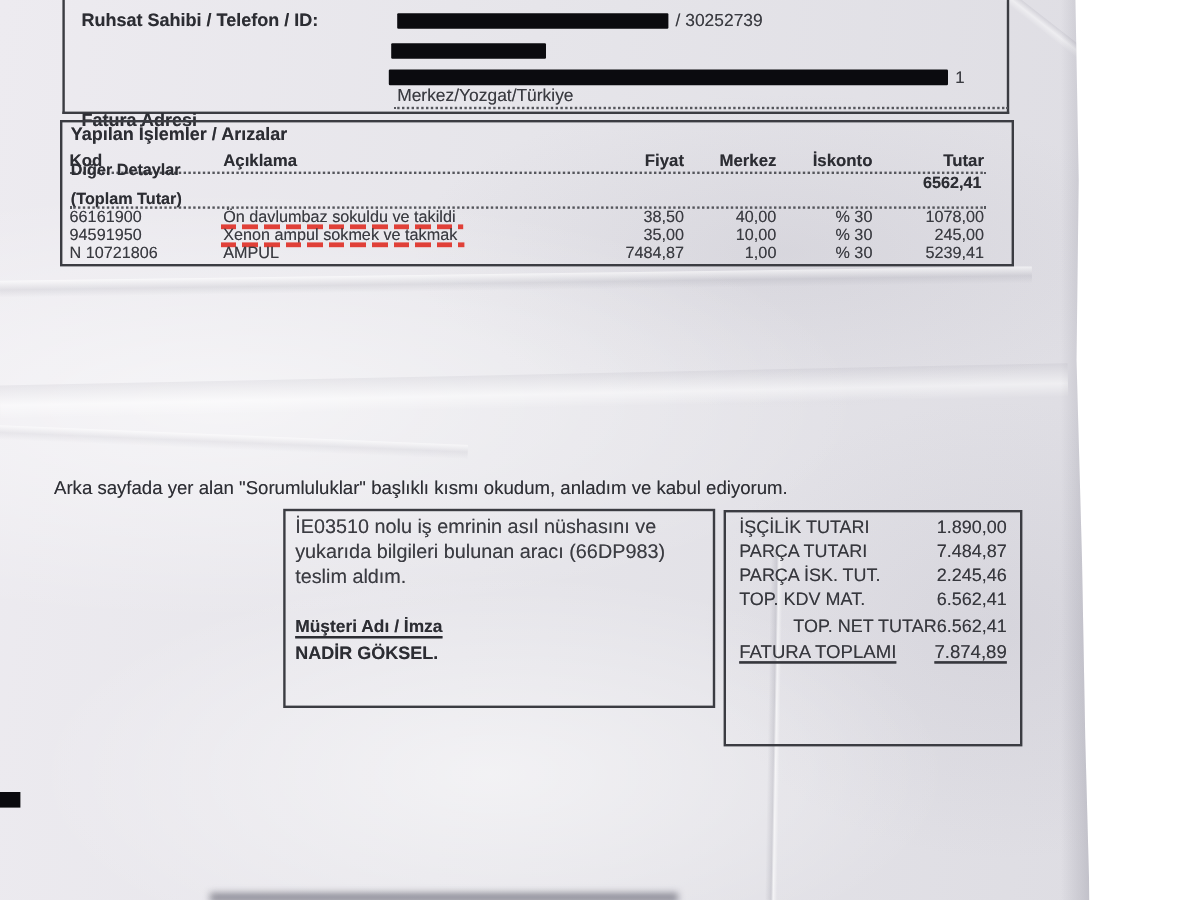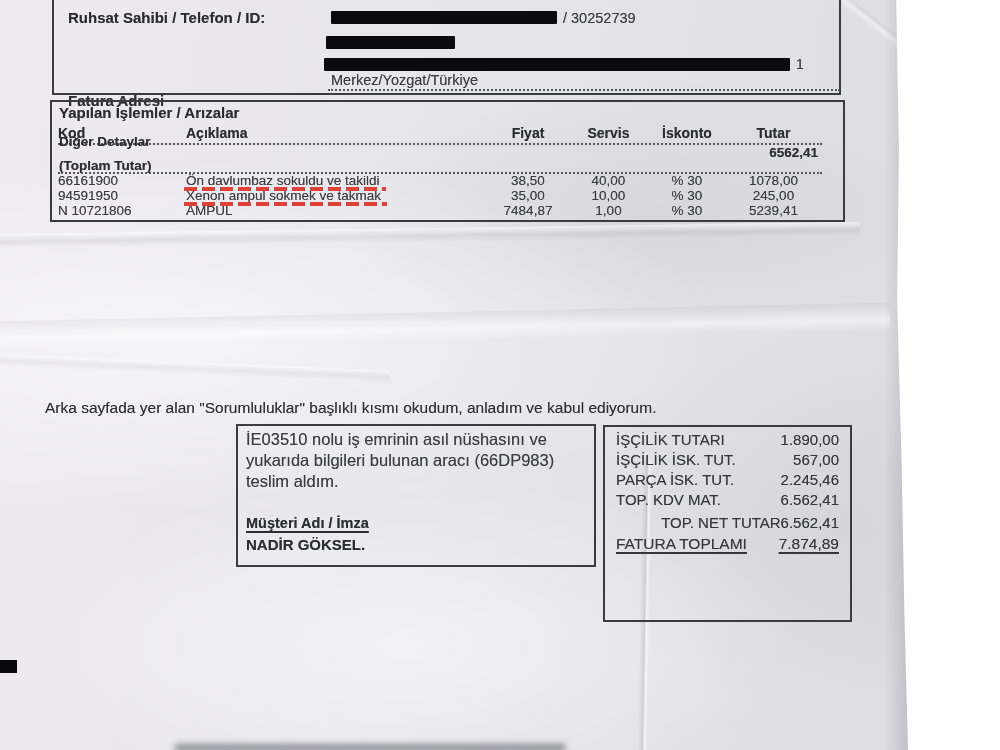--- a/index.html
+++ b/index.html
@@ -53,21 +53,21 @@
   .dotline{position:absolute;border-top:2px dotted #55565c;height:0;}
   .cityline{left:274px;top:101px;width:512px;}
 
   
   .box2{left:50px;top:100px;width:795px;height:122px;}
   .tbl-title{left:7px;top:2px;font-size:15px;}
   .grid{position:absolute;left:6px;width:762px;display:grid;
         grid-template-columns:128px 300px 84px 77px 80px 93px;
         font-size:13.5px;line-height:14px;white-space:nowrap;}
   .grid.hdr{top:24px;font-weight:bold;color:#2c2d33;font-size:14px;}
-  .grid .num{text-align:center;}
+  .grid .num{text-align:right;}
   .dot1{left:6px;top:41px;width:764px;}
   .sum1{left:7px;top:32px;font-size:13.5px;}
   .sumval{top:43px;right:25px;font-size:13.5px;text-align:right;}
   .sum2{left:7px;top:56px;font-size:13.5px;}
   .dot2{left:6px;top:70px;width:764px;}
   .r1{top:72px;} .r2{top:87px;} .r3{top:102px;}
   .desc{position:relative;justify-self:start;}
   .red .desc::after{
     content:"";position:absolute;left:-2px;right:-6px;bottom:-3px;height:4px;
     background:repeating-linear-gradient(90deg,#e04038 0 13px, rgba(224,64,56,0) 13px 18px);
@@ -75,21 +75,21 @@
 
   
   .sentence{left:45px;top:399px;font-size:15.5px;color:#2e2f35;}
 
   
   .advisor-box{left:40px;top:427px;width:187px;height:141px;}
   .advisor-title{left:6px;top:4px;font-size:14px;text-decoration:underline;text-underline-offset:3px;text-decoration-thickness:1.5px;}
   .advisor-name{left:6px;top:23px;font-size:15px;}
 
   
-  .customer-box{left:236px;top:424px;width:360px;height:143px;}
+  .customer-box{left:236px;top:424px;width:360px;height:166px;}
   .cust-line{position:absolute;left:8px;font-size:16.5px;color:#3b3c42;white-space:nowrap;}
   .cl1{top:4px;} .cl2{top:25px;} .cl3{top:46px;}
   .cust-subtitle{left:8px;top:89px;font-size:14.5px;text-decoration:underline;text-underline-offset:3px;text-decoration-thickness:1.5px;}
   .cust-name{left:8px;top:110px;font-size:15px;}
 
   
   .totals-box{left:603px;top:425px;width:249px;height:197px;padding:6px 11px;}
   .trow{display:flex;justify-content:space-between;font-size:15px;line-height:14.5px;
         margin-bottom:5.5px;color:#36373d;white-space:nowrap;}
   .trow.gap{margin-top:8px;justify-content:flex-end;}
@@ -127,21 +127,21 @@
         <div class="dotline cityline"></div>
       </div>
 
       <div class="box box2">
         <div class="abs tbl-title bold">Yapılan İşlemler / Arızalar</div>
 
         <div class="grid hdr">
           <span>Kod</span>
           <span>Açıklama</span>
           <span class="num">Fiyat</span>
-          <span class="num">Servis</span>
+          <span class="num">Merkez</span>
           <span class="num">İskonto</span>
           <span class="num">Tutar</span>
         </div>
 
         <div class="dotline dot1"></div>
 
         <div class="abs sum1 bold">Diğer Detaylar</div>
         <div class="abs sumval bold">6562,41</div>
         <div class="abs sum2 bold">(Toplam Tutar)</div>
 
@@ -185,22 +185,22 @@
         <div class="abs cust-subtitle bold">Müşteri Adı / İmza</div>
         <div class="abs cust-name bold">NADİR GÖKSEL.</div>
       </div>
 
       <div class="box totals-box">
         <div class="trow">
           <span>İŞÇİLİK TUTARI</span>
           <span>1.890,00</span>
         </div>
         <div class="trow">
-          <span>İŞÇİLİK İSK. TUT.</span>
-          <span>567,00</span>
+          <span>PARÇA TUTARI</span>
+          <span>7.484,87</span>
         </div>
         <div class="trow">
           <span>PARÇA İSK. TUT.</span>
           <span>2.245,46</span>
         </div>
         <div class="trow">
           <span>TOP. KDV MAT.</span>
           <span>6.562,41</span>
         </div>
         <div class="trow gap">

